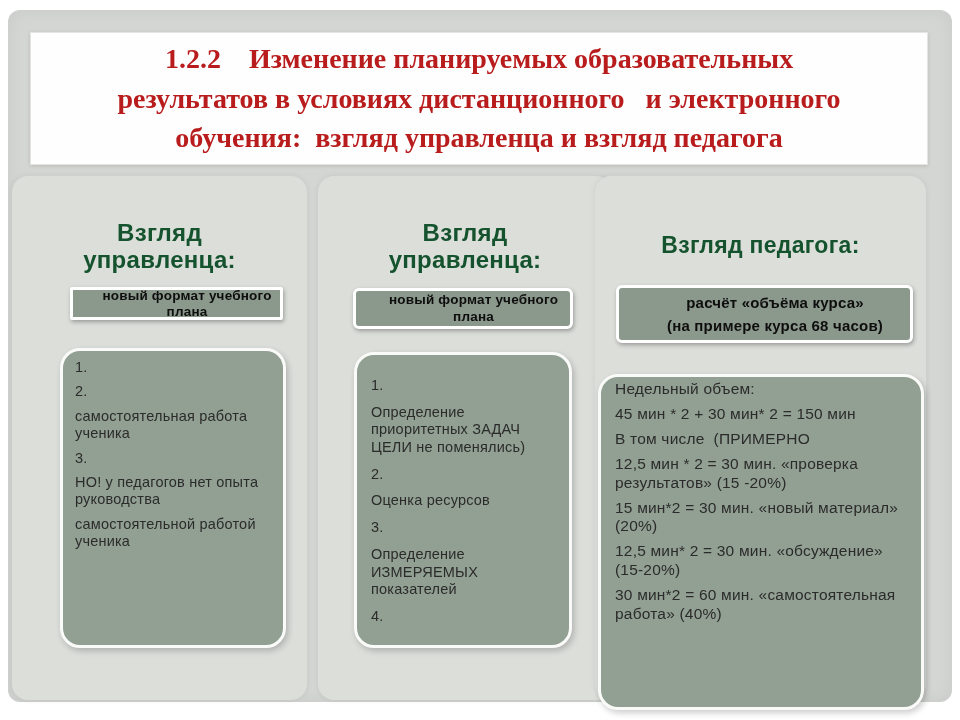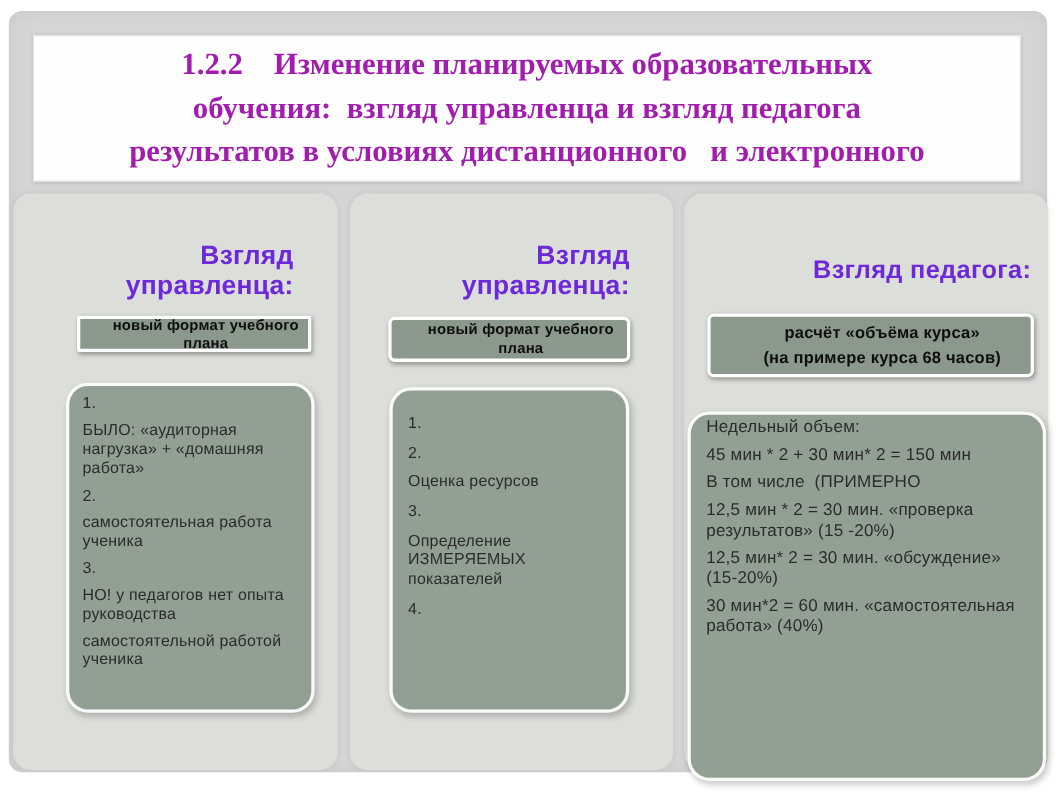--- a/index.html
+++ b/index.html
@@ -24,39 +24,39 @@
     position:absolute; left:30px; top:32px; width:898px; height:133px;
     background:#fefefe;
     border:1px solid #e4e4e4;
     box-shadow:0 1px 4px rgba(0,0,0,0.12);
     display:flex; flex-direction:column; justify-content:center;
     text-align:center;
     font-family:"Liberation Serif", serif;
     font-weight:bold;
     font-size:28px;
     line-height:1.42;
-    color:#a21caf;
+    color:#b91c1c;
   }
   .title-line { white-space:pre-wrap; }
 
   .panel {
     position:absolute; top:176px; height:524px;
     background:#dcdeda;
     border-radius:16px;
     box-shadow:0 0 6px rgba(0,0,0,0.07);
   }
   .panel-1 { left:12px;  width:295px; }
   .panel-2 { left:318px; width:294px; }
-  .panel-3 { left:622px; width:331px; }
+  .panel-3 { left:595px; width:331px; }
 
   .col-heading {
     position:absolute; left:0; right:0; margin:0 auto;
-    text-align:right;
+    text-align:center;
     font-weight:bold;
-    color:#6d28d9;
+    color:#14532d;
     letter-spacing:0.3px;
   }
   .heading-12 { top:44px; width:215px; font-size:24px; line-height:1.12; }
   .heading-3  { top:57px; width:300px; font-size:23px; line-height:1.1; }
 
   .subheader {
     position:absolute;
     background:#8b988c;
     border:3px solid #ffffff;
     box-shadow:1px 2px 4px rgba(0,0,0,0.3);
@@ -88,63 +88,64 @@
   .content-3 .item { margin-bottom:6px; }
 </style>
 </head>
 <body>
 
 <div class="slide">
   <div class="slide-bg"></div>
 
   <div class="title-box">
     <div class="title-line">1.2.2    Изменение планируемых образовательных</div>
+    <div class="title-line">результатов в условиях дистанционного   и электронного</div>
     <div class="title-line">обучения:  взгляд управленца и взгляд педагога</div>
-    <div class="title-line">результатов в условиях дистанционного   и электронного</div>
   </div>
 
   <div class="panel panel-1">
     <div class="col-heading heading-12">Взгляд управленца:</div>
     <div class="subheader sub-1">
       <div class="sub-line">новый формат учебного плана</div>
     </div>
     <div class="content-box content-1">
       <p class="item">1.</p>
-      <p class="item">БЫЛО: «аудиторная нагрузка» + «домашняя работа»</p>
       <p class="item">2.</p>
       <p class="item">самостоятельная работа ученика</p>
       <p class="item">3.</p>
       <p class="item">НО! у педагогов нет опыта руководства</p>
       <p class="item">самостоятельной работой ученика</p>
     </div>
   </div>
 
   <div class="panel panel-2">
     <div class="col-heading heading-12">Взгляд управленца:</div>
     <div class="subheader sub-2">
       <div class="sub-line">новый формат учебного плана</div>
     </div>
     <div class="content-box content-2">
       <p class="item">1.</p>
+      <p class="item">Определение приоритетных ЗАДАЧ ЦЕЛИ не поменялись)</p>
       <p class="item">2.</p>
       <p class="item">Оценка ресурсов</p>
       <p class="item">3.</p>
       <p class="item">Определение ИЗМЕРЯЕМЫХ показателей</p>
       <p class="item">4.</p>
     </div>
   </div>
 
   <div class="panel panel-3">
     <div class="col-heading heading-3">Взгляд педагога:</div>
     <div class="subheader sub-3">
       <div class="sub-line">расчёт «объёма курса»</div>
       <div class="sub-line">(на примере курса 68 часов)</div>
     </div>
     <div class="content-box content-3">
       <p class="item">Недельный объем:</p>
       <p class="item">45 мин * 2 + 30 мин* 2 = 150 мин</p>
       <p class="item">В том числе  (ПРИМЕРНО</p>
       <p class="item">12,5 мин * 2 = 30 мин. «проверка результатов» (15 -20%)</p>
+      <p class="item">15 мин*2 = 30 мин. «новый материал» (20%)</p>
       <p class="item">12,5 мин* 2 = 30 мин. «обсуждение» (15-20%)</p>
       <p class="item">30 мин*2 = 60 мин. «самостоятельная работа» (40%)</p>
     </div>
   </div>
 </div>
 
 </body></html>

